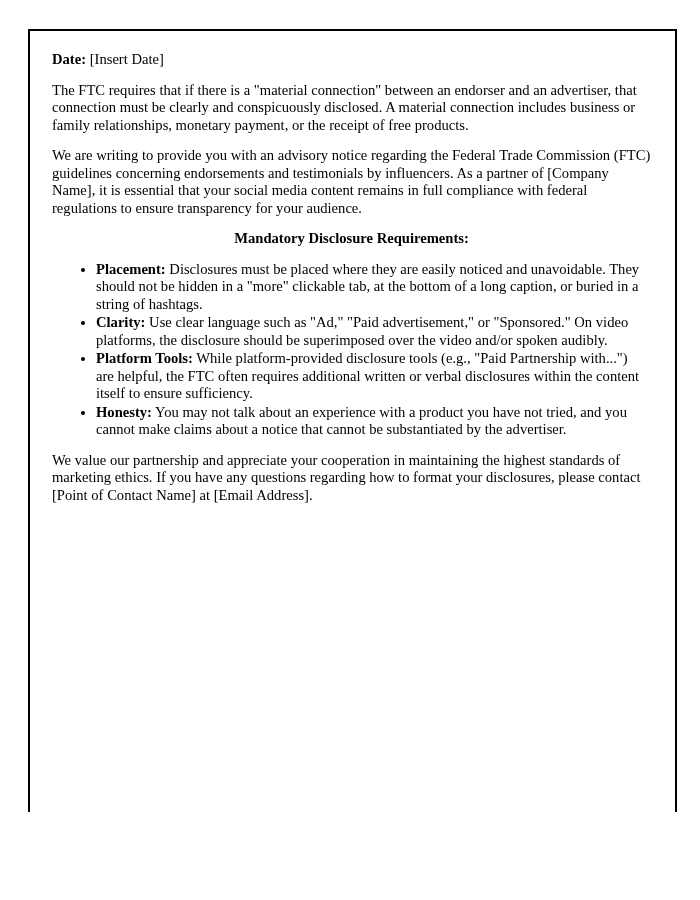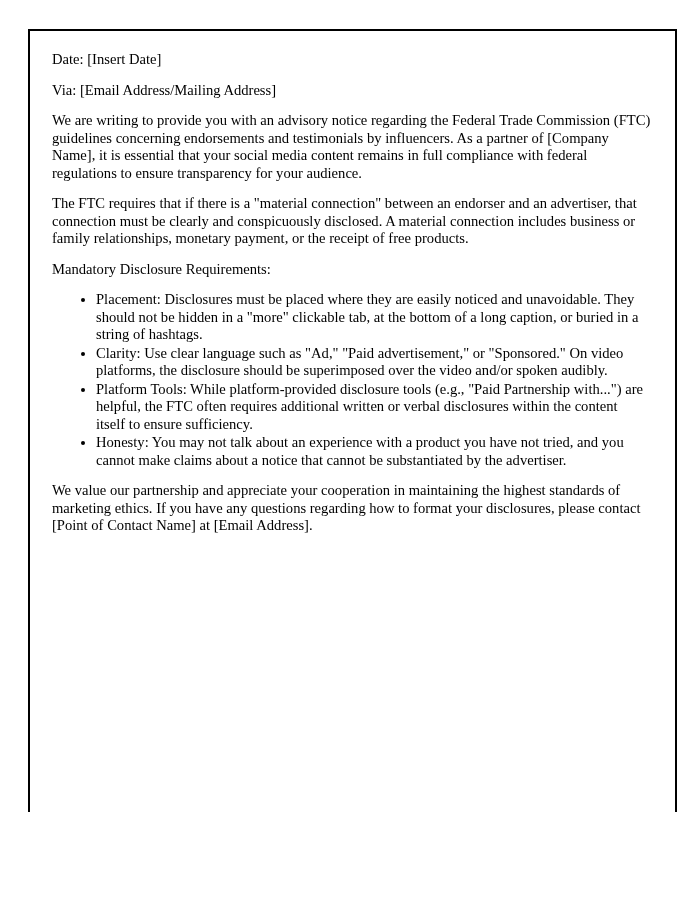--- a/index.html
+++ b/index.html
@@ -21,42 +21,41 @@
     padding: 20px 24px 0 22px;
     overflow: hidden;
     background: #ffffff;
   }
   .page p, .page li {
     font-size: 14.6px;
     line-height: 1.2;
   }
   .page p { margin-bottom: 13px; }
   .page p.tight { margin-bottom: 0; }
-  .b { font-weight: normal; }
+  .b { font-weight: bold; text-align: center; }
   ul.req-list {
     margin: 0 8px 13px 0;
     padding-left: 44px;
   }
   ul.req-list li { margin-bottom: 1px; }
 </style>
 </head>
 <body>
 
 <div class="page">
 
   <p><span class="b">Date:</span><span> [Insert Date]</span></p>
 
 
-  <p><span class="b">Via:</span><span> [Email Address/Mailing Address]</span></p>
 
 
 
+  <p>The FTC requires that if there is a "material connection" between an endorser and an advertiser, that connection must be clearly and conspicuously disclosed. A material connection includes business or family relationships, monetary payment, or the receipt of free products.</p>
+
   <p>We are writing to provide you with an advisory notice regarding the Federal Trade Commission (FTC) guidelines concerning endorsements and testimonials by influencers. As a partner of [Company Name], it is essential that your social media content remains in full compliance with federal regulations to ensure transparency for your audience.</p>
-
-  <p>The FTC requires that if there is a "material connection" between an endorser and an advertiser, that connection must be clearly and conspicuously disclosed. A material connection includes business or family relationships, monetary payment, or the receipt of free products.</p>
 
   <p class="b">Mandatory Disclosure Requirements:</p>
 
   <ul class="req-list">
     <li><span class="b">Placement:</span><span> Disclosures must be placed where they are easily noticed and unavoidable. They should not be hidden in a "more" clickable tab, at the bottom of a long caption, or buried in a string of hashtags.</span></li>
     <li><span class="b">Clarity:</span><span> Use clear language such as "Ad," "Paid advertisement," or "Sponsored." On video platforms, the disclosure should be superimposed over the video and/or spoken audibly.</span></li>
     <li><span class="b">Platform Tools:</span><span> While platform-provided disclosure tools (e.g., "Paid Partnership with...") are helpful, the FTC often requires additional written or verbal disclosures within the content itself to ensure sufficiency.</span></li>
     <li><span class="b">Honesty:</span><span> You may not talk about an experience with a product you have not tried, and you cannot make claims about a notice that cannot be substantiated by the advertiser.</span></li>
   </ul>
 

